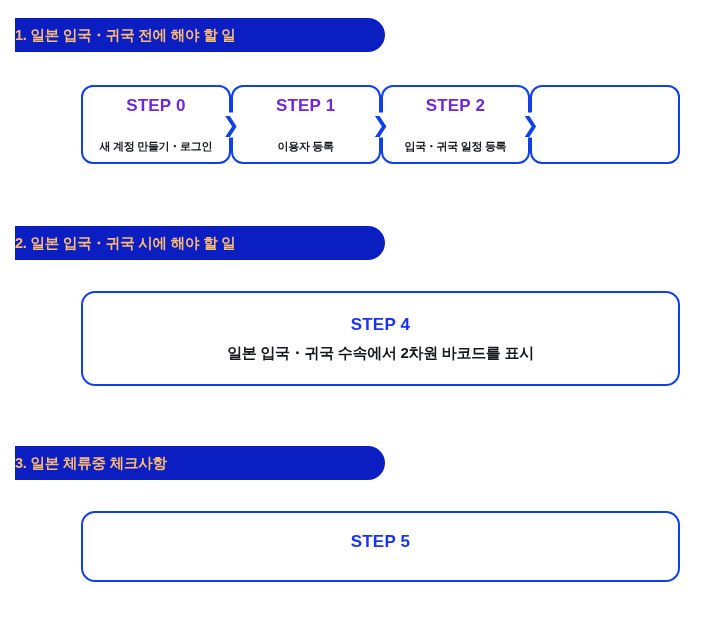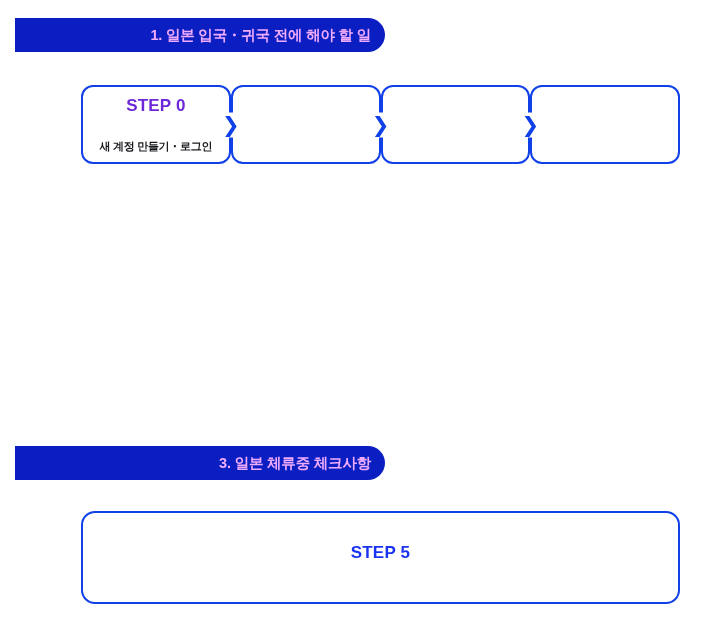--- a/index.html
+++ b/index.html
@@ -27,28 +27,28 @@
     position: absolute;
     left: 15px;
     height: 34px;
     background: #0a1ec2;
     border-radius: 0 17px 17px 0;
     display: flex;
     align-items: center;
     box-sizing: border-box;
   }
   .section-header .section-title {
-    color: #f0abfc;
+    color: #fdba74;
     font-size: 14.5px;
     font-weight: bold;
     letter-spacing: -0.2px;
     white-space: nowrap;
     width: 100%;
-    text-align: right;
-    padding-right: 14px;
+    text-align: left;
+    padding-right: 4px;
     box-sizing: border-box;
   }
 
   #header-1 { top: 18px;  width: 370px; }
   #header-2 { top: 226px; width: 370px; }
   #header-3 { top: 446px; width: 370px; }
 
   
   .step-row {
     position: absolute;
@@ -130,21 +130,21 @@
     border: 2px solid #1040e8;
     border-radius: 14px;
     box-sizing: border-box;
     background: #ffffff;
     display: flex;
     flex-direction: column;
     align-items: center;
     justify-content: center;
   }
   #box-step4 { top: 291px; height: 95px; }
-  #box-step5 { top: 511px; height: 93px; }
+  #box-step5 { top: 511px; height: 71px; }
 
   .wide-title {
     color: #1a33f0;
     font-size: 17px;
     font-weight: bold;
     letter-spacing: 0.2px;
     margin-bottom: 9px;
   }
   .wide-sub {
     color: #16181c;
@@ -169,35 +169,50 @@
       <div class="step-box"></div>
       <div class="step-inner">
         <span class="step-title">STEP 0</span>
         <span class="step-sub">새 계정 만들기・로그인</span>
       </div>
       <span class="chevron" style="left:100%;">❯</span>
     </div>
 
     <div class="step-cell">
       <div class="step-box"></div>
+      <div class="step-inner">
+        <span class="step-title">STEP 1</span>
+        <span class="step-sub">이용자 등록</span>
+      </div>
       <span class="chevron" style="left:100%;">❯</span>
     </div>
 
     <div class="step-cell">
       <div class="step-box"></div>
+      <div class="step-inner">
+        <span class="step-title">STEP 2</span>
+        <span class="step-sub">입국・귀국 일정 등록</span>
+      </div>
       <span class="chevron" style="left:100%;">❯</span>
     </div>
 
     <div class="step-cell">
       <div class="step-box"></div>
     </div>
 
   </div>
 
-
+  <div class="section-header" id="header-2">
+    <span class="section-title">2. 일본 입국・귀국 시에 해야 할 일</span>
+  </div>
+
+  <div class="wide-box" id="box-step4">
+    <div class="wide-title">STEP 4</div>
+    <div class="wide-sub">일본 입국・귀국 수속에서 2차원 바코드를 표시</div>
+  </div>
 
   <div class="section-header" id="header-3">
     <span class="section-title">3. 일본 체류중 체크사항</span>
   </div>
 
   <div class="wide-box" id="box-step5">
     <div class="wide-title">STEP 5</div>
   </div>
 
 </div>

